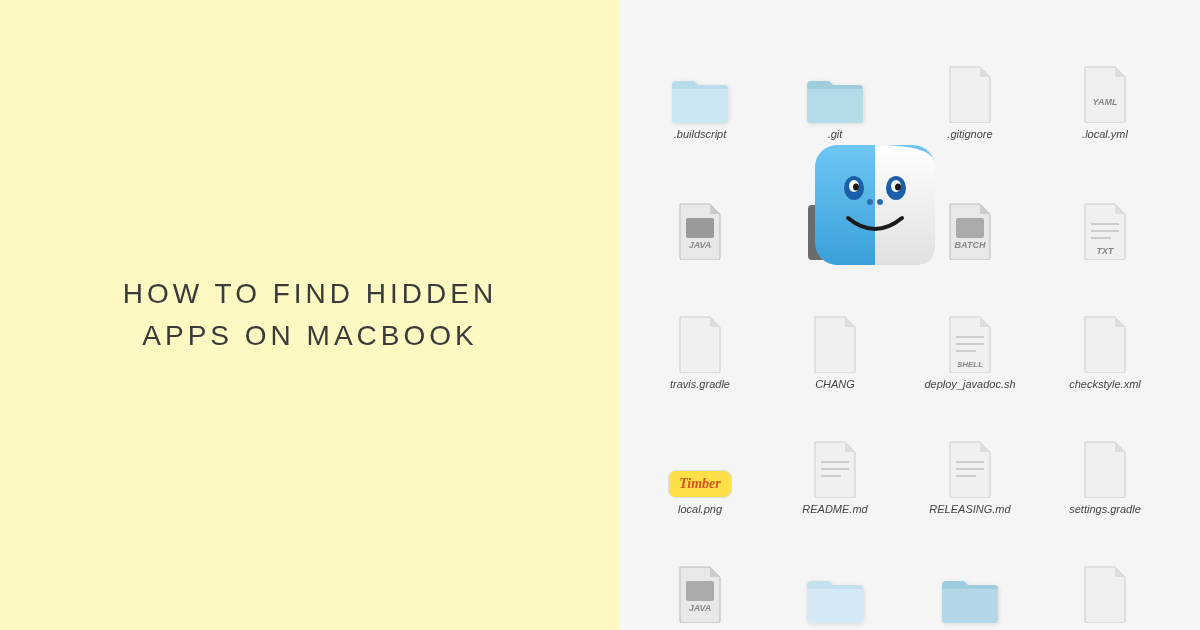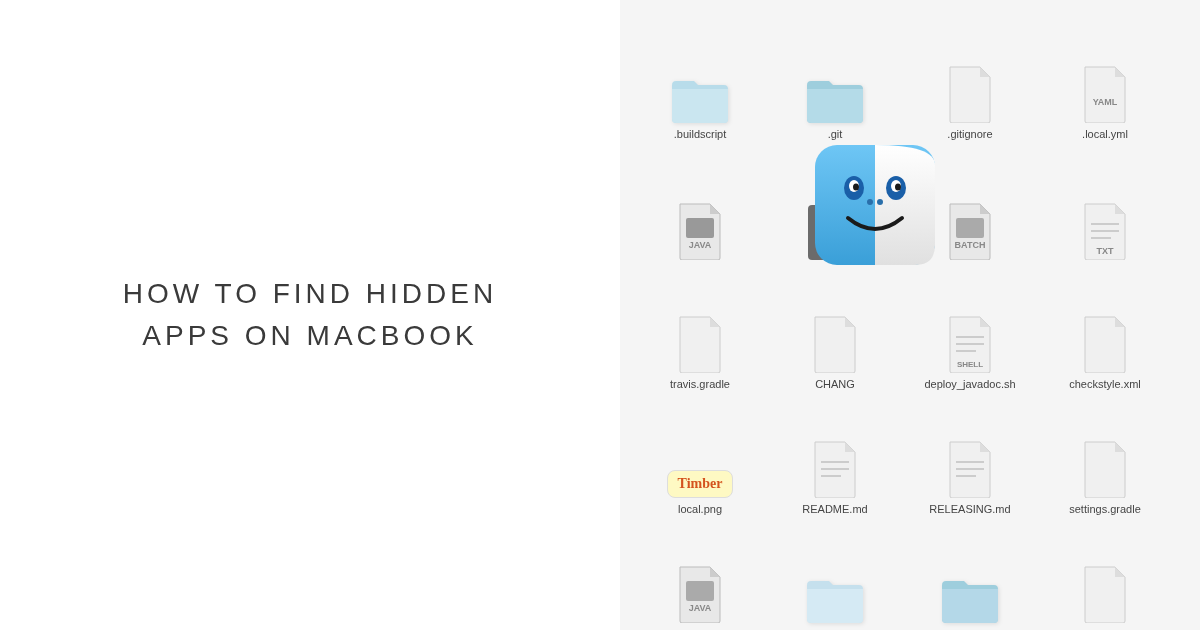--- a/index.html
+++ b/index.html
@@ -10,21 +10,21 @@
       display: flex;
       overflow: hidden;
       font-family: 'Georgia', serif;
       background: #e8e8e8;
     }
 
     
     .left-panel {
       width: 620px;
       height: 630px;
-      background: #ffffff;
+      background: #fef9c3;
       display: flex;
       align-items: center;
       justify-content: center;
       flex-shrink: 0;
     }
 
     .title-text {
       text-align: center;
       color: #3a3a3a;
       font-size: 28px;
@@ -54,20 +54,21 @@
     }
 
     .file-item {
       display: flex;
       flex-direction: column;
       align-items: center;
       justify-content: flex-end;
       padding-bottom: 5px;
       cursor: pointer;
       position: relative;
+      font-style: italic;
     }
 
     .file-icon-wrap {
       display: flex;
       align-items: center;
       justify-content: center;
       margin-bottom: 5px;
     }
 
     .file-label {
@@ -98,21 +99,21 @@
       align-items: center;
       justify-content: center;
       color: #4caf50;
       font-size: 10px;
       font-family: monospace;
       font-weight: bold;
       border-radius: 4px;
     }
 
     .timber-logo {
-      background: #fef9c3;
+      background: #fde047;
       border-radius: 8px;
       padding: 5px 10px;
       border: 1px solid #ddd;
       font-size: 14px;
       color: #d4531e;
       font-family: serif;
       font-weight: bold;
       margin-top: 48px;
     }
   </style>

